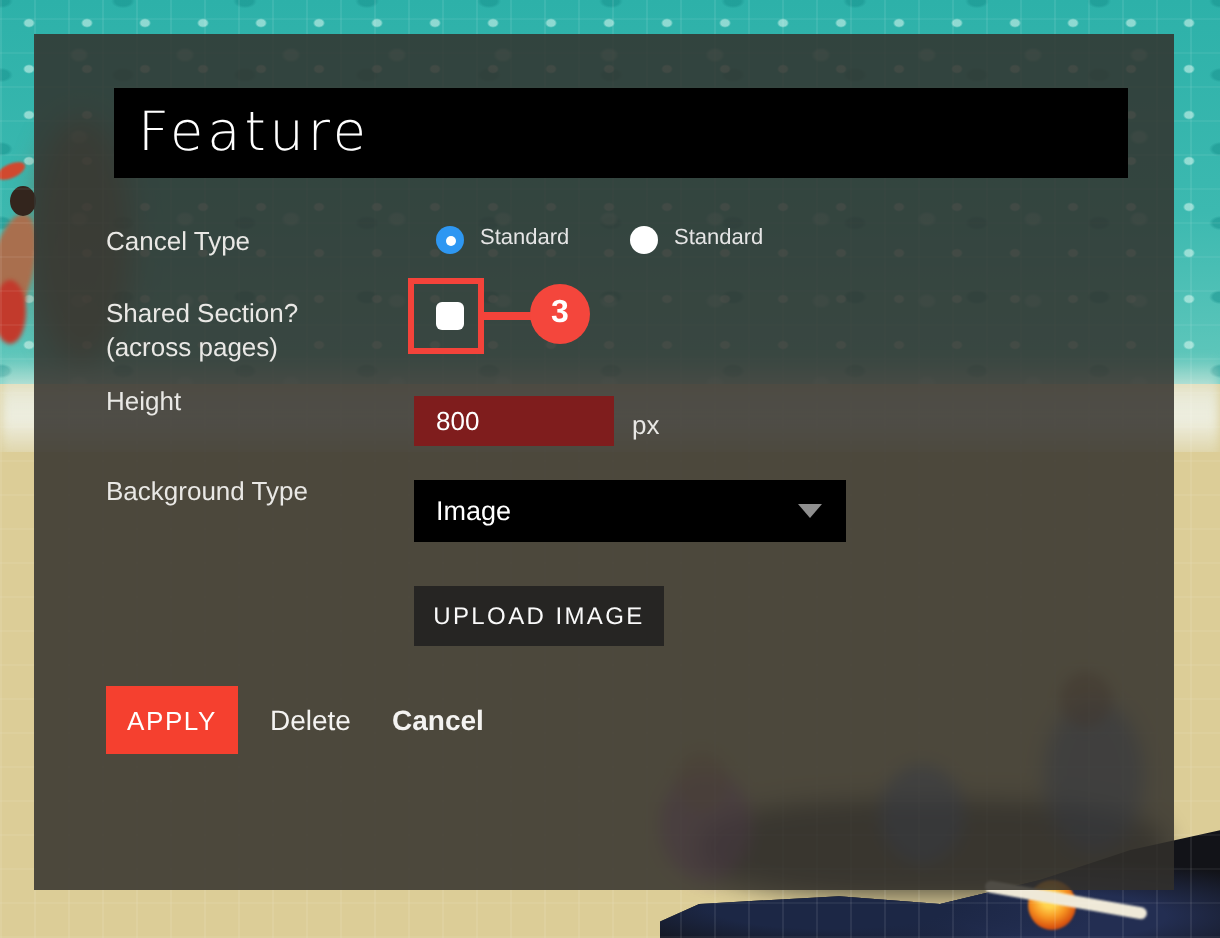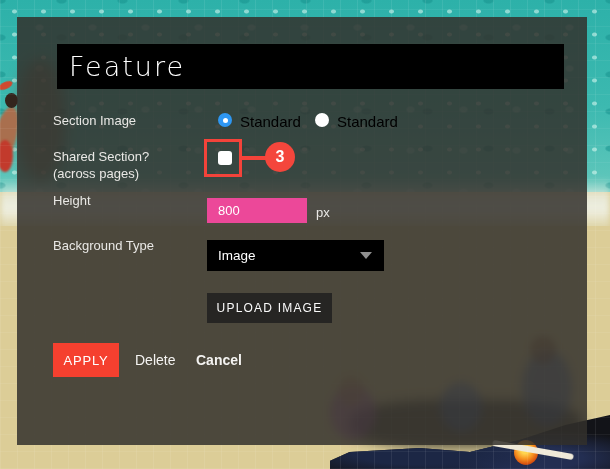--- a/index.html
+++ b/index.html
@@ -59,29 +59,29 @@
     background:#efe9d8;transform:rotate(10deg);filter:blur(.5px);}
 
   
   .dialog{position:absolute;left:17px;top:17px;width:570px;height:428px;
     background:rgba(50,48,44,.85);}
   .titlebar{position:absolute;left:40px;top:27px;width:507px;height:45px;background:#000;
     display:flex;align-items:center;padding-left:12px;}
   .title{color:#fff;font-size:27px;font-weight:300;letter-spacing:2px;
     font-family:"DejaVu Sans",sans-serif;}
   .lbl{position:absolute;color:#e9e8e5;font-size:13px;line-height:17px;}
-  .optlbl{position:absolute;color:#000000;font-size:15px;}
+  .optlbl{position:absolute;color:#e5e5e5;font-size:11px;}
   .radio{position:absolute;width:14px;height:14px;border-radius:50%;background:#fff;}
   .radio.selected{background:#2e97f2;}
   .radio.selected::after{content:"";position:absolute;left:4.5px;top:4.5px;width:5px;height:5px;
     border-radius:50%;background:#fff;}
   .checkbox{position:absolute;left:201px;top:134px;width:14px;height:14px;border-radius:3px;background:#fff;}
-  .txtinput{position:absolute;left:190px;top:181px;width:100px;height:25px;background:#ec4899;border:none;
+  .txtinput{position:absolute;left:190px;top:181px;width:100px;height:25px;background:#7f1d1d;border:none;
     color:#fff;font-size:13px;padding:0 0 0 11px;font-family:"Liberation Sans",sans-serif;outline:none;}
-  .dropdown{position:absolute;left:190px;top:223px;width:177px;height:31px;background:#000;
+  .dropdown{position:absolute;left:190px;top:223px;width:216px;height:31px;background:#000;
     display:flex;align-items:center;padding:0 12px 0 11px;cursor:pointer;}
   .dropdown .val{color:#fff;font-size:13.5px;flex:1;}
   .caret{width:0;height:0;border-left:6px solid transparent;border-right:6px solid transparent;
     border-top:7px solid #8f8f8f;}
   .btn-upload{position:absolute;left:190px;top:276px;width:125px;height:30px;background:#262523;
     color:#fafafa;font-size:12px;letter-spacing:1.2px;display:flex;align-items:center;justify-content:center;cursor:pointer;}
   .btn-apply{position:absolute;left:36px;top:326px;width:66px;height:34px;background:#f5402f;
     color:#fff;font-size:13px;letter-spacing:.8px;display:flex;align-items:center;justify-content:center;cursor:pointer;}
   .link{position:absolute;top:326px;height:34px;display:flex;align-items:center;
     color:#f4f3f1;font-size:14px;cursor:pointer;}
@@ -120,21 +120,21 @@
     <div class="streak"></div>
     <div class="grid"></div>
   </div>
 
   <div class="dialog">
 
     <div class="titlebar">
       <span class="title">Feature</span>
     </div>
 
-    <span class="lbl" style="left:36px;top:95px;">Section Image</span>
+    <span class="lbl" style="left:36px;top:95px;">Cancel Type</span>
     <span class="radio selected" style="left:201px;top:96px;"></span>
     <span class="optlbl" style="left:223px;top:96px;">Standard</span>
     <span class="radio" style="left:298px;top:96px;"></span>
     <span class="optlbl" style="left:320px;top:96px;">Standard</span>
 
     <span class="lbl" style="left:36px;top:131px;">Shared Section?</span>
     <span class="lbl" style="left:36px;top:148px;">(across pages)</span>
     <span class="checkbox"></span>
 
     <span class="lbl" style="left:36px;top:175px;">Height</span>

